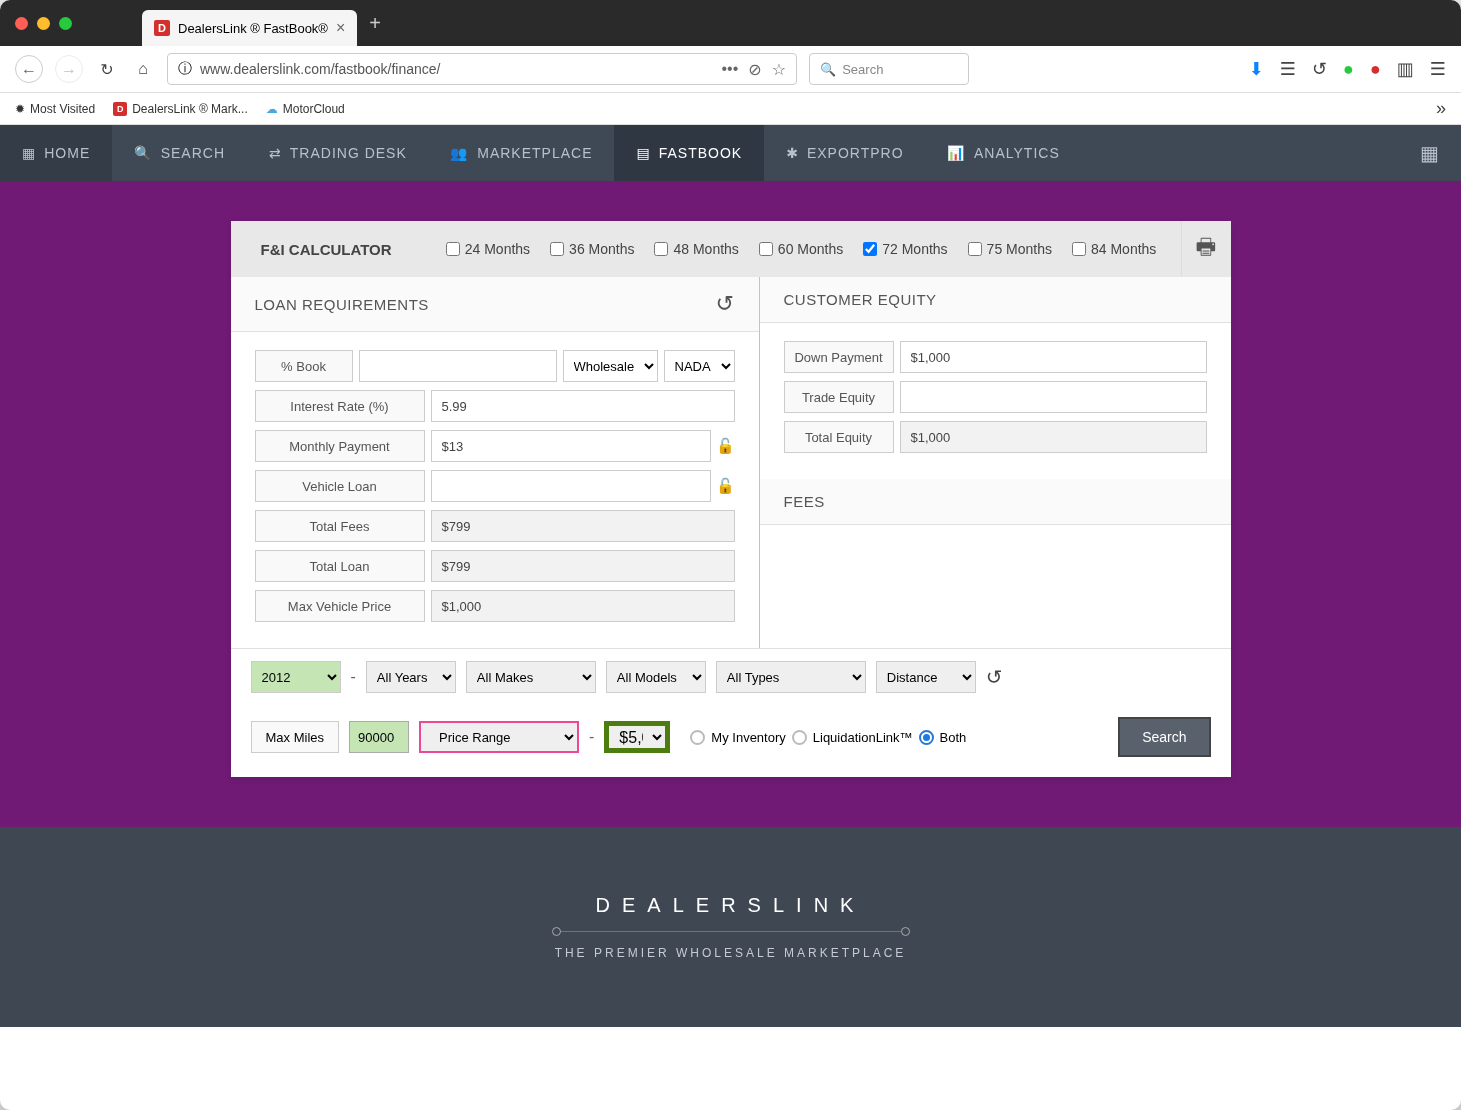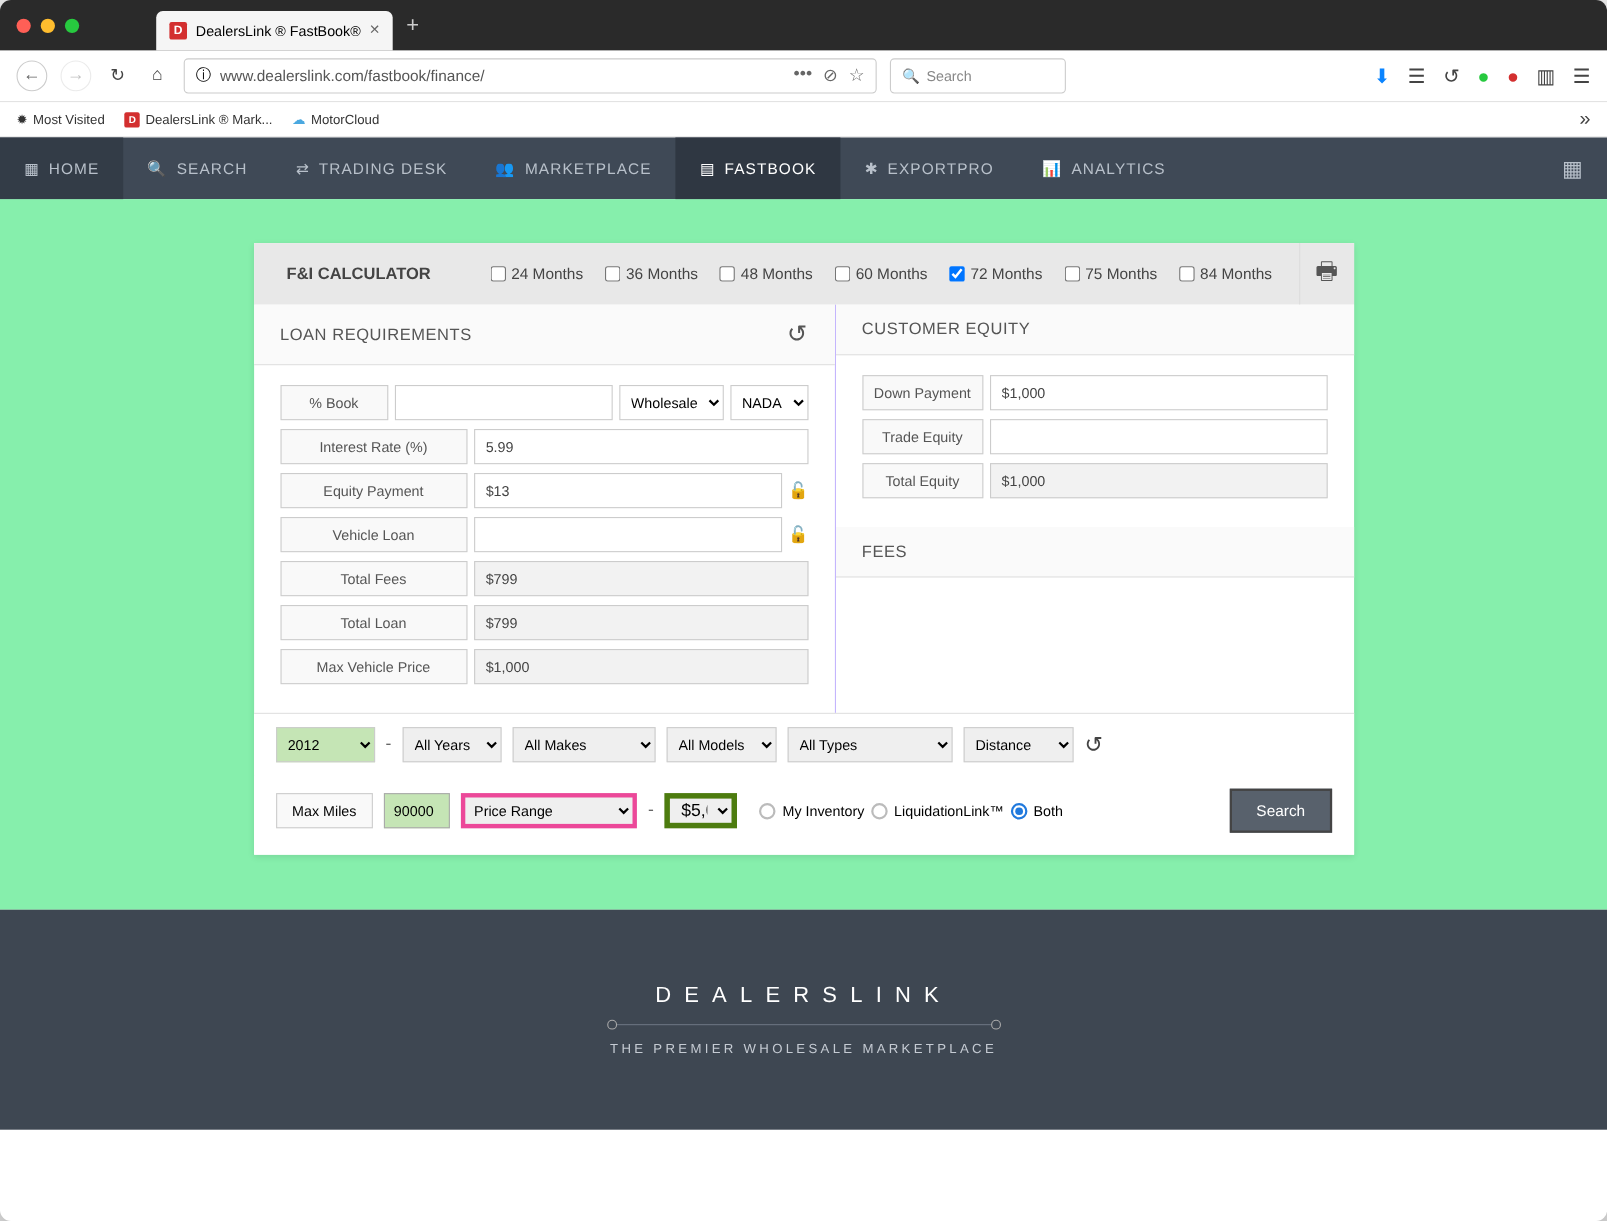--- a/index.html
+++ b/index.html
@@ -35,21 +35,21 @@
   .bookmark-overflow { margin-left: auto; font-size: 18px; color: #444; }
   
   
   .app-nav { background: #3f4956; height: 56px; display: flex; align-items: stretch; }
   .nav-item { display: flex; align-items: center; padding: 0 22px; color: #b8c0ca; font-size: 14px; letter-spacing: 1px; gap: 8px; cursor: pointer; }
   .nav-item.active { background: #2f3742; color: #fff; }
   .nav-item.dark { background: #333c47; }
   .nav-grid { margin-left: auto; padding: 0 22px; display: flex; align-items: center; color: #b8c0ca; font-size: 20px; }
   
   
-  .content-area { background: #86efac; padding: 40px 0 50px; display: flex; justify-content: center; min-height: 630px; }
+  .content-area { background: #701a75; padding: 40px 0 50px; display: flex; justify-content: center; min-height: 630px; }
   .calculator { width: 1000px; background: #fff; box-shadow: 0 2px 6px rgba(0,0,0,0.1); }
   
   .calc-header { background: #e8e8e8; height: 56px; display: flex; align-items: center; }
   .calc-title { padding: 0 30px; font-size: 15px; font-weight: bold; color: #444; }
   .months-row { flex: 1; display: flex; gap: 20px; justify-content: center;}
   .month-opt { display: flex; align-items: center; gap: 5px; font-size: 14px; color: #444; }
   .month-opt input[type="checkbox"] { width: 14px; height: 14px; }
   .print-btn { width: 50px; display: flex; align-items: center; justify-content: center; font-size: 22px; color: #555; border-left: 1px solid #ddd; height: 100%; }
   
   .two-col { display: flex; }
@@ -245,21 +245,21 @@
               <div class="lbl narrow">% Book</div>
               <input class="inp short" value="" style="">
               <select class="sel" style="flex:1"><option>Wholesale</option></select>
               <select class="sel" style="flex:1"><option>NADA</option></select>
             </div>
             <div class="form-row">
               <div class="lbl">Interest Rate (%)</div>
               <input class="inp" value="5.99" style="">
             </div>
             <div class="form-row">
-              <div class="lbl">Equity Payment</div>
+              <div class="lbl">Monthly Payment</div>
               <input class="inp" value="$13" style="">
               <span class="lock">🔓</span>
             </div>
             <div class="form-row">
               <div class="lbl">Vehicle Loan</div>
               <input class="inp" value="" style="">
               <span class="lock">🔓</span>
             </div>
             <div class="form-row">
               <div class="lbl">Total Fees</div>
@@ -304,21 +304,21 @@
         <select style="width:130px"><option>All Makes</option></select>
         <select style="width:100px;background:#f0f0f0"><option>All Models</option></select>
         <select style="width:150px"><option>All Types</option></select>
         <select style="width:100px"><option>Distance</option></select>
         <span class="reset-ic">↺</span>
       </div>
 
       <div class="filters-row2">
         <div class="maxmiles-lbl">Max Miles</div>
         <div class="maxmiles-val">90000</div>
-        <select style="height:32px;width:160px;border:4px solid #ec4899;font-size:13px;padding:0 4px"><option>Price Range</option></select>
+        <select style="height:32px;width:160px;border:2px solid #ec4899;font-size:13px;padding:0 14px"><option>Price Range</option></select>
         <span class="dash">-</span>
         <select style="height:32px;width:66px;border:5px solid #4d7c0f;font-size:16px;padding:0 6px"><option>$5,000</option></select>
 
         <div class="radios">
           <label class="radio-opt">
               <span class="radio-custom"></span>
               <span>My Inventory</span>
             </label>
           <label class="radio-opt">
               <span class="radio-custom"></span>

